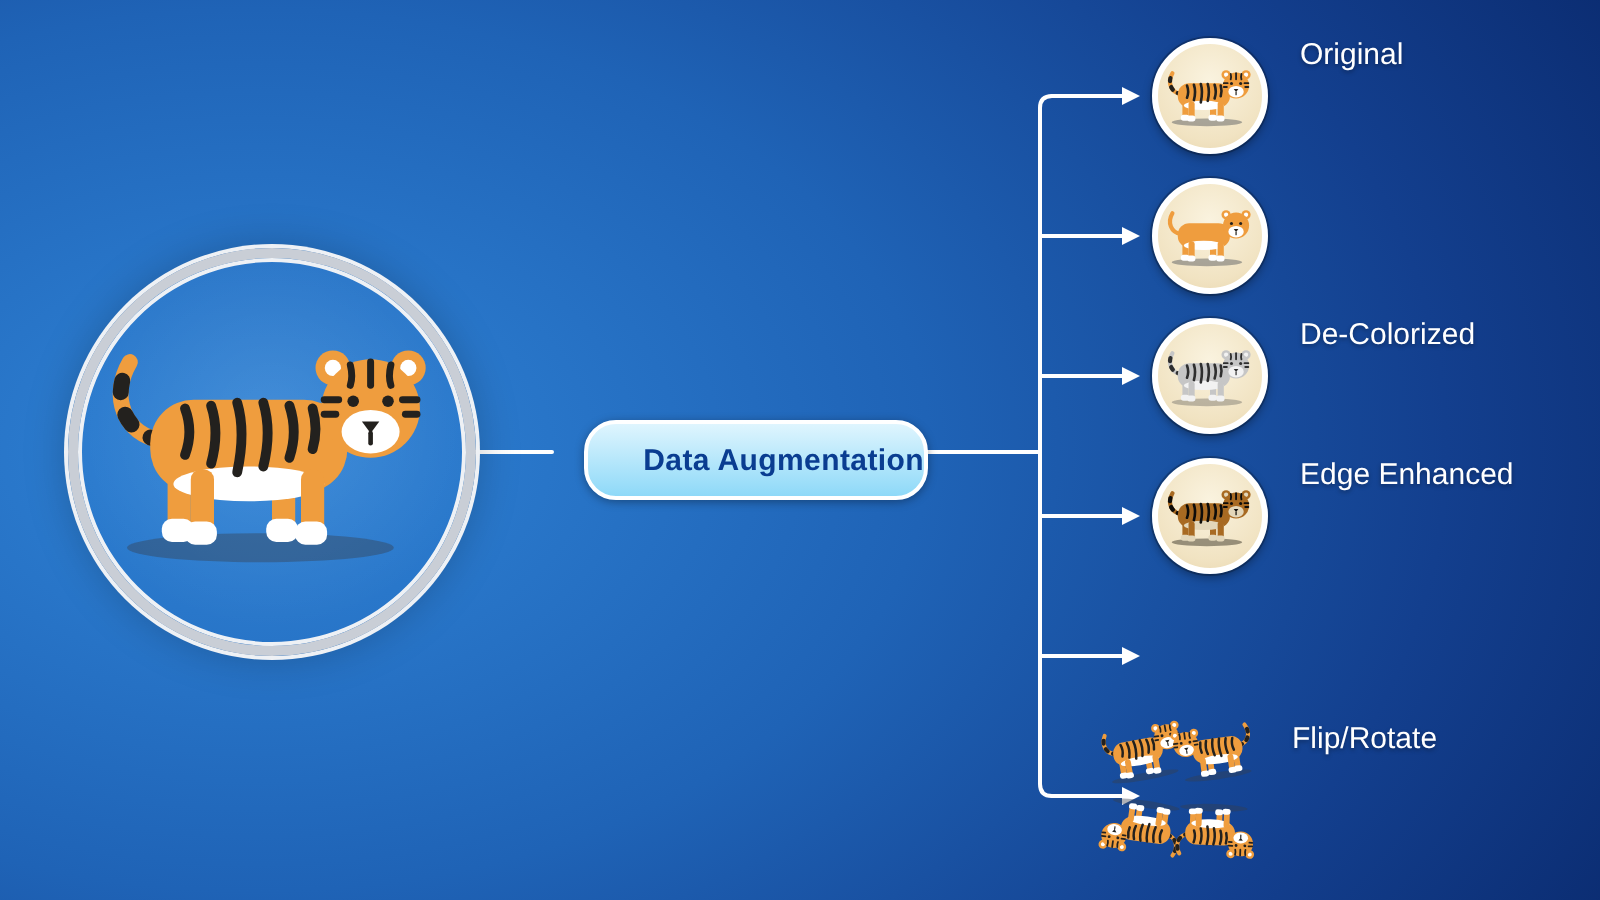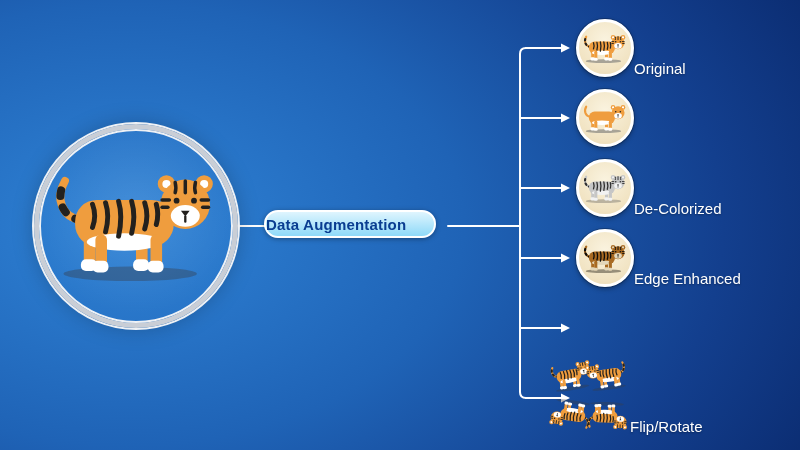--- a/index.html
+++ b/index.html
@@ -9,26 +9,26 @@
   .connectors{position:absolute;inset:0;width:800px;height:450px;z-index:1}
   .ln{fill:none;stroke:#ffffff;stroke-width:2;stroke-linecap:round}
 
   .big-circle{position:absolute;left:34px;top:124px;width:204px;height:204px;border-radius:50%;
     border:5px solid #c9ced6;box-shadow:0 0 0 2px #eef1f5, inset 0 0 0 2px #eef1f5, 0 0 22px rgba(0,0,0,.25);
     display:flex;align-items:center;justify-content:center;z-index:2;
     background:radial-gradient(circle at 50% 42%, rgba(255,255,255,.10), rgba(255,255,255,0) 70%);}
   .big-circle .tiger-wrap{width:174px;height:116px}
   .tiger-wrap svg{width:100%;height:100%;overflow:visible}
 
-  .pill{position:absolute;left:264px;top:210px;width:172px;height:28px;border-radius:16px;
+  .pill{position:absolute;left:292px;top:210px;width:172px;height:40px;border-radius:16px;
     background:linear-gradient(#dff5fe,#8ed9f8);border:2px solid #ffffff;
-    display:flex;align-items:center;justify-content:flex-start;z-index:2;box-shadow:0 1px 5px rgba(0,0,0,.35)}
+    display:flex;align-items:center;justify-content:flex-end;z-index:2;box-shadow:0 1px 5px rgba(0,0,0,.35)}
   .pill span{font-size:15px;font-weight:bold;color:#0a3d91;letter-spacing:.2px}
 
-  .row{position:absolute;display:flex;align-items:flex-end;z-index:2}
+  .row{position:absolute;display:flex;align-items:flex-start;gap:16px;z-index:2}
   .thumb{width:58px;height:58px;border-radius:50%;
     background:radial-gradient(circle at 50% 35%, #faf3df 0%, #f1e3c2 70%, #e8d6ae 100%);
     border:3px solid #ffffff;box-shadow:0 0 0 1px rgba(0,0,0,.22), 0 2px 5px rgba(0,0,0,.35);
     display:flex;align-items:center;justify-content:center;overflow:hidden;flex:0 0 auto}
   .thumb svg{width:46px;height:31px;overflow:visible}
   .row-label{color:#ffffff;font-size:15px;white-space:nowrap;text-shadow:0 1px 2px rgba(0,0,0,.35)}
 
   .cluster{position:relative;width:80px;height:74px;flex:0 0 auto}
   .cluster svg{position:absolute;width:44px;height:30px;overflow:visible}
   .ct1{left:0;top:2;transform:rotate(-10deg)}

